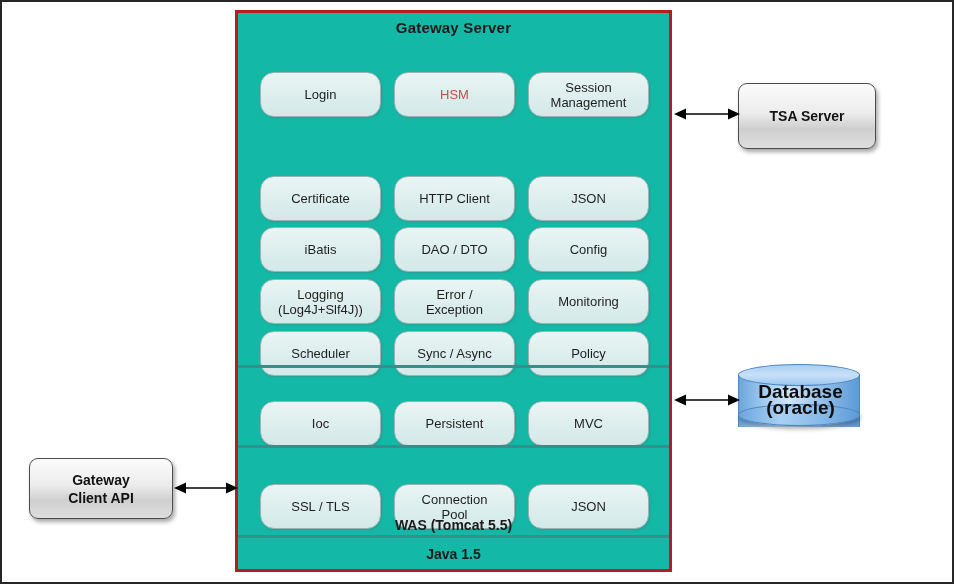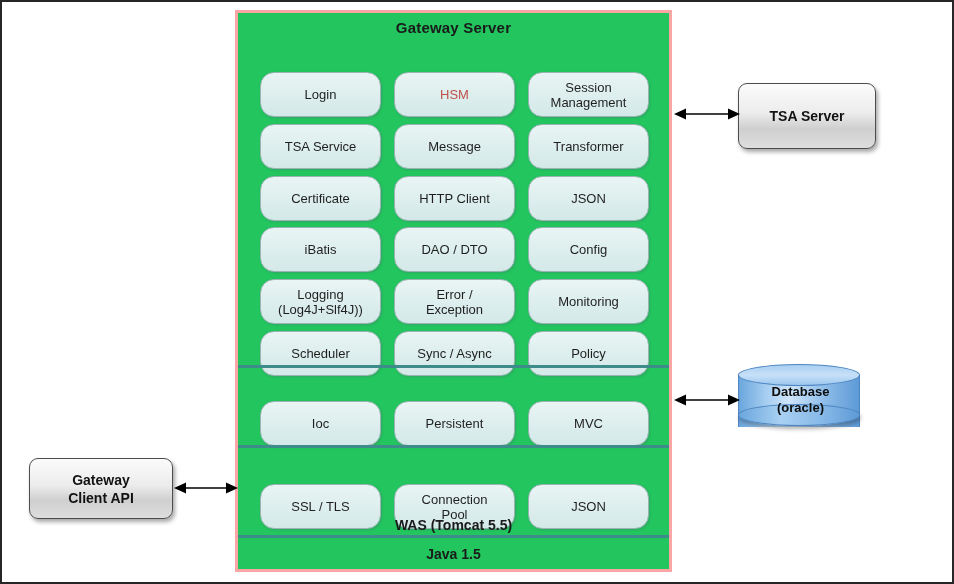--- a/index.html
+++ b/index.html
@@ -18,23 +18,23 @@
     overflow: hidden;
   }
 
   
   #gateway-frame {
     position: absolute;
     left: 233px;
     top: 8px;
     width: 437px;
     height: 562px;
-    border: 3px solid #fca5a5;
-    box-sizing: border-box;
-    background: #22c55e;
+    border: 3px solid #b91c1c;
+    box-sizing: border-box;
+    background: #14b8a6;
   }
   #gateway-title {
     position: absolute;
     left: 0;
     top: 6px;
     width: 100%;
     text-align: center;
     font-size: 15px;
     font-weight: bold;
     color: #1a1a1a;
@@ -167,21 +167,21 @@
     border: 1px solid #4f86c0;
     border-radius: 50%;
     background: linear-gradient(to bottom, #a8cff2 0%, #c7e0f8 50%, #9cc7ef 100%);
     box-sizing: border-box;
   }
   #database .cyl-label {
     position: absolute;
     left: 0; top: 20px;
     width: 125px;
     text-align: center;
-    font-size: 13px;
+    font-size: 19px;
     font-weight: bold;
     line-height: 16px;
     color: #0d0d0d;
     z-index: 3;
   }
 
   
   .arrow { position: absolute; }
   #arrow-tsa    { left: 672px; top: 103px; width: 66px; height: 18px; }
   #arrow-db     { left: 672px; top: 389px; width: 66px; height: 18px; }
@@ -195,25 +195,20 @@
   <div id="gateway-frame">
 
     <div id="gateway-title">Gateway Server</div>
 
     <div class="row" id="row-1">
       <div class="cell">Login</div>
       <div class="cell accent">HSM</div>
       <div class="cell">Session<br>Management</div>
     </div>
 
-    <div class="row" id="row-2">
-      <div class="cell">TSA Service</div>
-      <div class="cell">Message</div>
-      <div class="cell">Transformer</div>
-    </div>
 
     <div class="row" id="row-3">
       <div class="cell">Certificate</div>
       <div class="cell">HTTP Client</div>
       <div class="cell">JSON</div>
     </div>
 
     <div class="row" id="row-4">
       <div class="cell">iBatis</div>
       <div class="cell">DAO / DTO</div>

